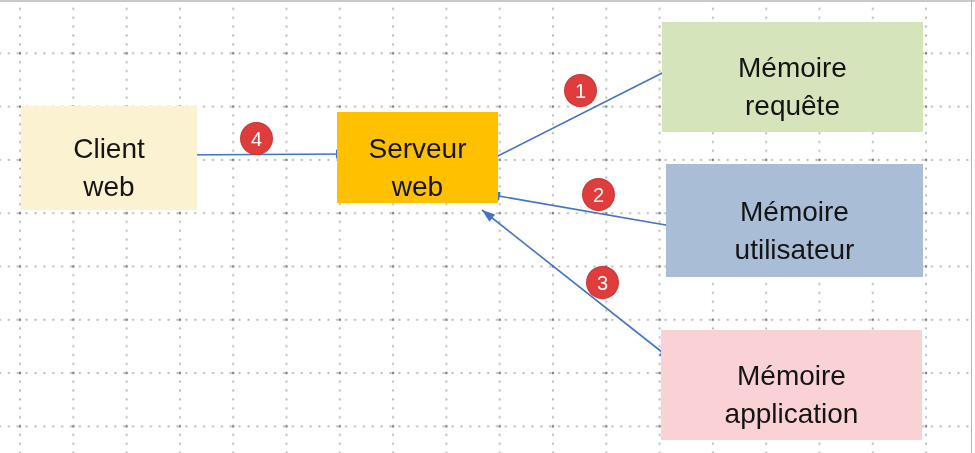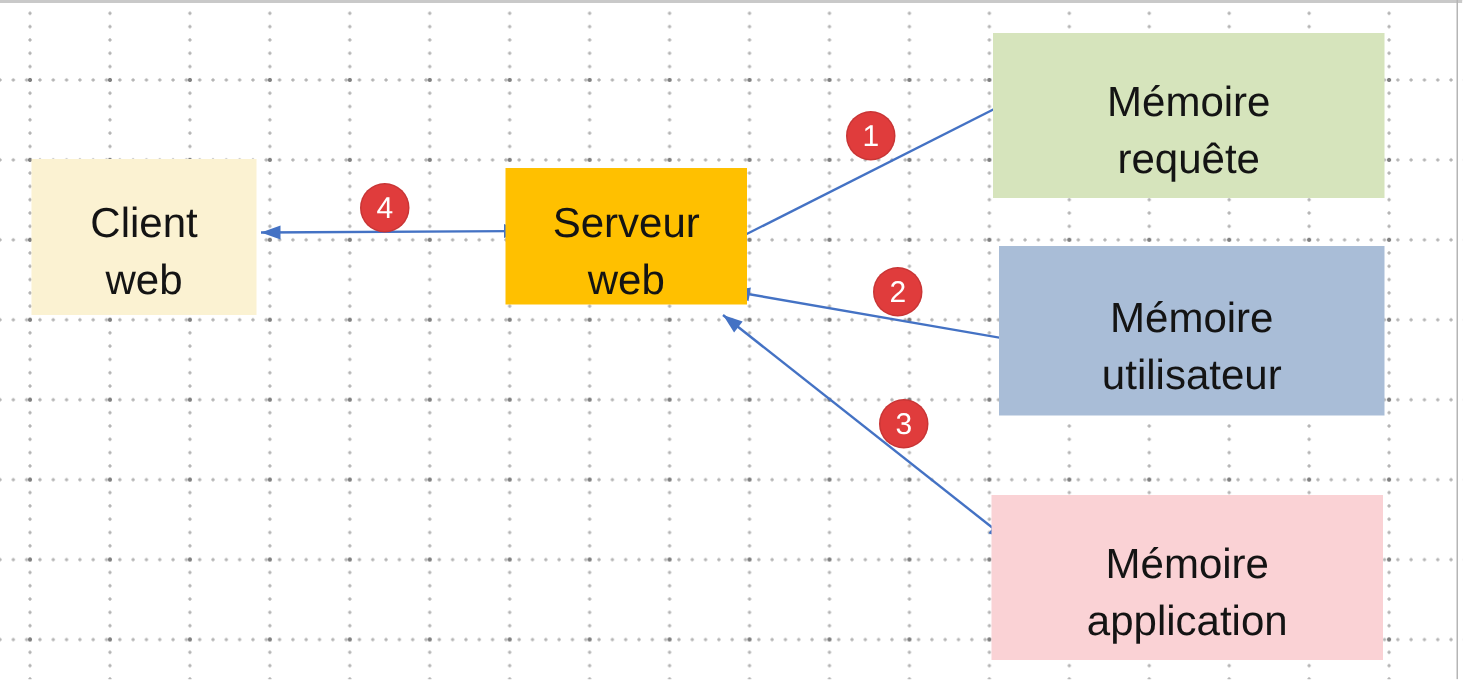--- a/index.html
+++ b/index.html
@@ -41,21 +41,21 @@
     justify-content: center;
     text-align: center;
   }
   .node-label {
     white-space: pre-line;
     font-size: 28px;
     line-height: 1.35;
     color: #141414;
     margin-top: 20px;
   }
-  .node-client      { left: 21px;  top: 106px; width: 150px; height: 104px; background: #FBF2D2; justify-content: center; }
+  .node-client      { left: 21px;  top: 106px; width: 176px; height: 104px; background: #FBF2D2; justify-content: center; }
   .node-serveur     { left: 337px; top: 112px; width: 161px; height: 91px; background: #FFC000; }
   .node-requete     { left: 662px; top: 22px;  width: 261px; height: 110px; background: #D6E4BC; }
   .node-utilisateur { left: 666px; top: 164px; width: 257px; height: 113px; background: #A9BDD7; }
   .node-application { left: 661px; top: 330px; width: 261px; height: 110px; background: #FAD2D5; }
   .badge {
     position: absolute;
     width: 33px; height: 33px;
     border-radius: 50%;
     background: #E03C3C;
     box-shadow: inset 0 0 0 1px rgba(0,0,0,0.10);

